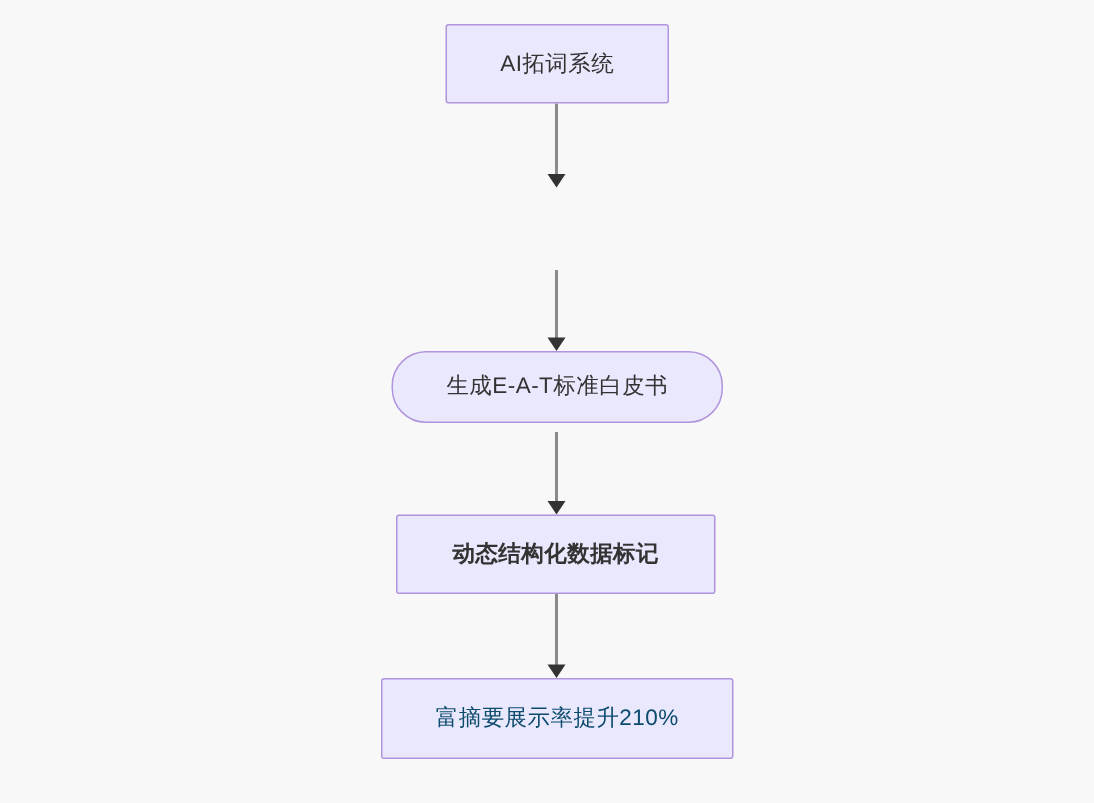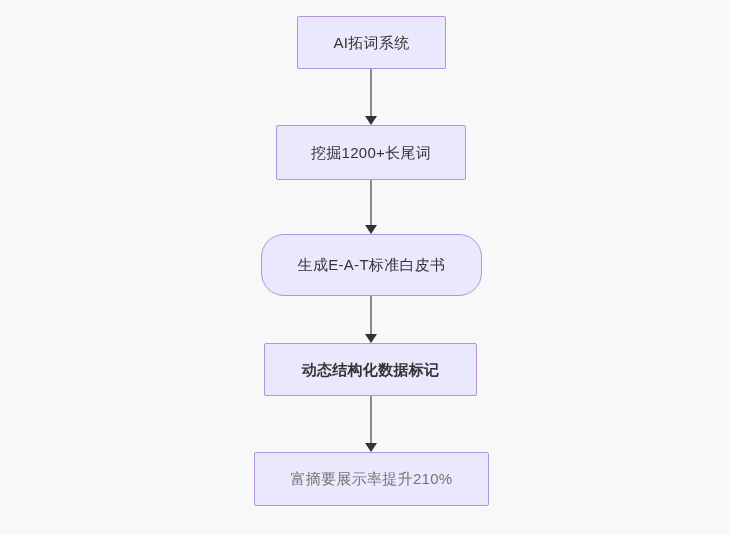--- a/index.html
+++ b/index.html
@@ -81,26 +81,23 @@
     <div class="head" style="border-top-color: rgb(51, 51, 51);"></div>
   </div>
   <div class="connector" id="edge-3" style="left: 365px; top: 396px; height: 56px;">
     <div class="shaft" style="height: 48px; background: rgb(138, 138, 138);"></div>
     <div class="head" style="border-top-color: rgb(51, 51, 51);"></div>
   </div>
 
   <div class="node" id="node-0" style="left: 297px; top: 16px; width: 149px; height: 53px; background: rgb(234, 232, 252); border-color: rgb(176, 148, 221); color: rgb(51, 51, 51);">
     <span class="node-label">AI拓词系统</span>
   </div>
-  <div class="node" id="node-1" style="left: 276px; top: 125px; width: 190px; height: 55px; background: rgb(234, 232, 252); border-color: rgb(176, 148, 221); color: rgb(51, 51, 51);">
-    <span class="node-label">挖掘1200+长尾词</span>
-  </div>
-  <div class="node" id="node-2" style="left: 261px; top: 234px; width: 221px; height: 62px; background: rgb(234, 232, 252); border-color: rgb(176, 148, 221); color: rgb(51, 51, 51); border-radius: 23px;">
+  <div class="node" id="node-2" style="left: 261px; top: 234px; width: 221px; height: 48px; background: rgb(234, 232, 252); border-color: rgb(176, 148, 221); color: rgb(51, 51, 51); border-radius: 23px;">
     <span class="node-label">生成E-A-T标准白皮书</span>
   </div>
   <div class="node" id="node-3" style="left: 264px; top: 343px; width: 213px; height: 53px; background: rgb(234, 232, 252); border-color: rgb(176, 148, 221); color: rgb(51, 51, 51); font-weight: bold;">
     <span class="node-label">动态结构化数据标记</span>
   </div>
-  <div class="node" id="node-4" style="left: 254px; top: 452px; width: 235px; height: 54px; background: rgb(234, 232, 252); border-color: rgb(176, 148, 221); color: #737373; text-align: center;">
+  <div class="node" id="node-4" style="left: 254px; top: 452px; width: 235px; height: 54px; background: rgb(234, 232, 252); border-color: rgb(176, 148, 221); color: #0c4a6e; text-align: center;">
     <span class="node-label">富摘要展示率提升210%</span>
   </div>
 
 </div>
 
 </body></html>

